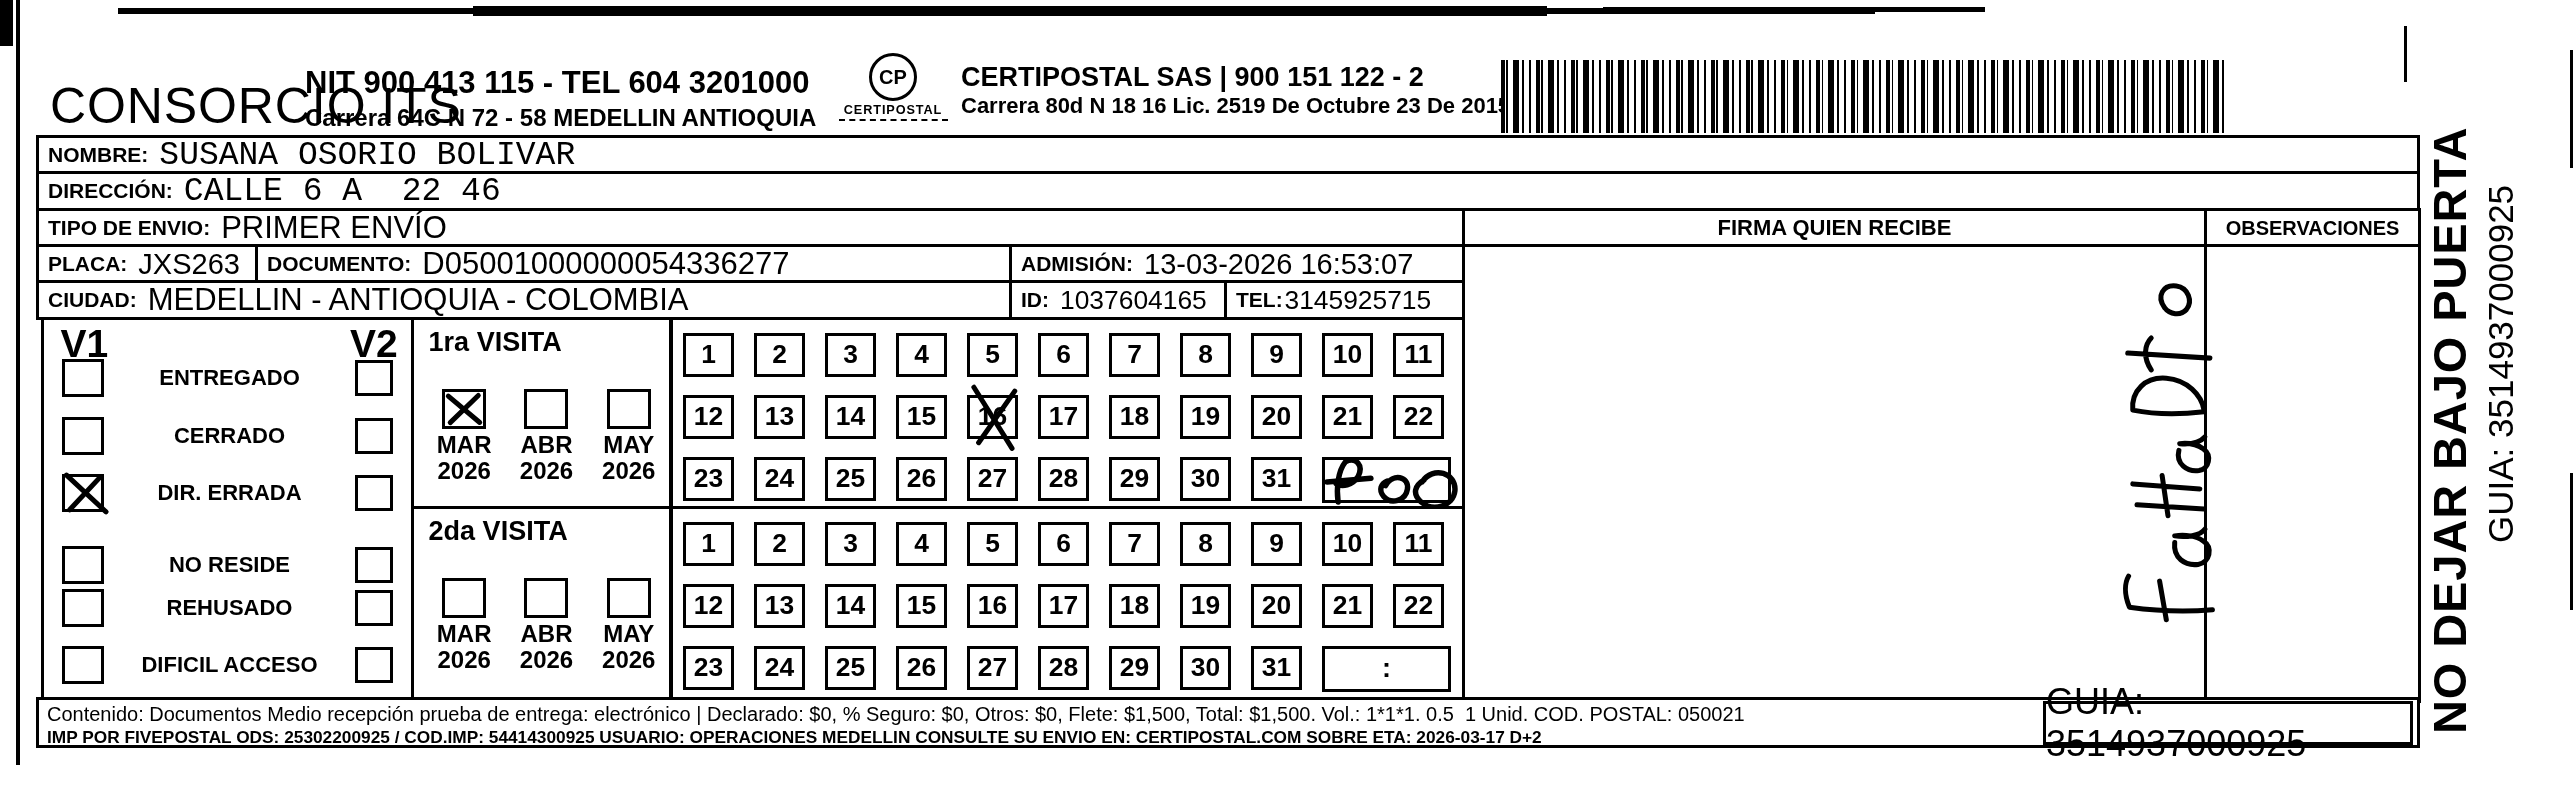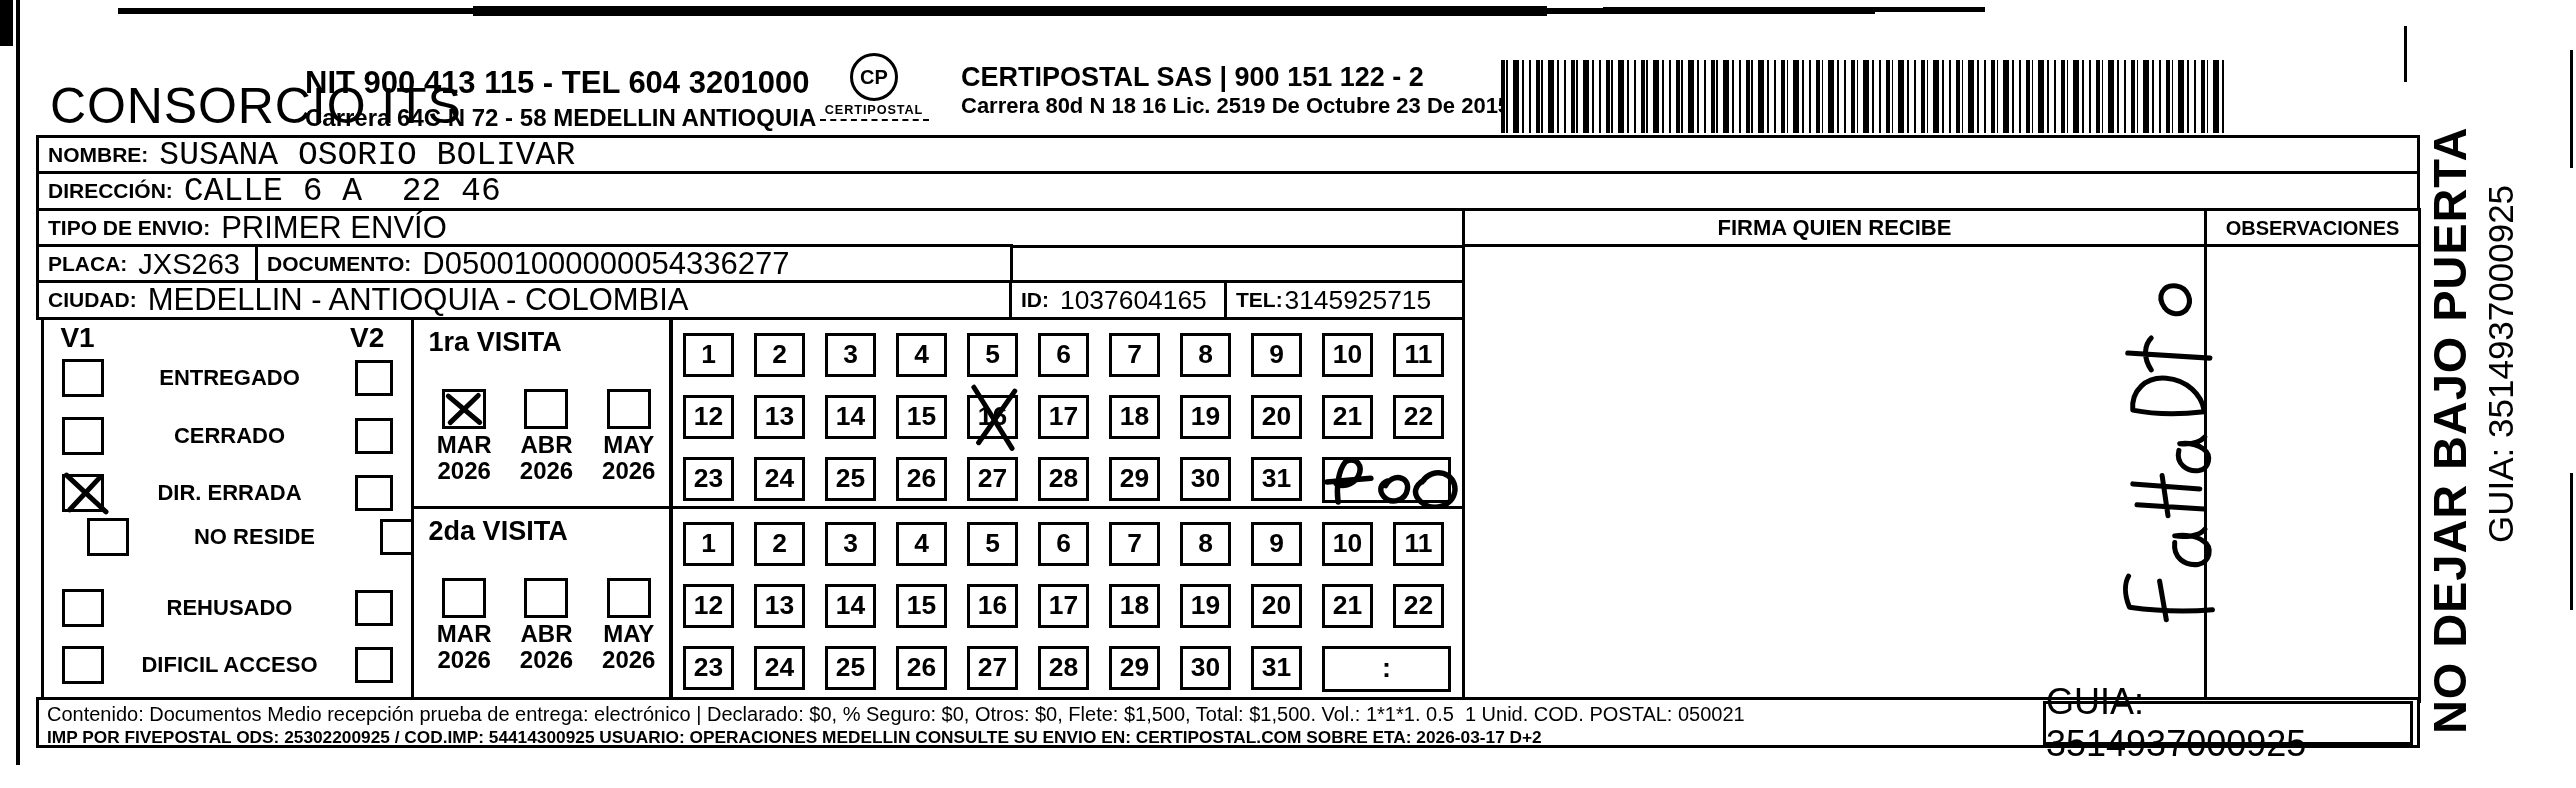--- a/index.html
+++ b/index.html
@@ -27,21 +27,21 @@
      #000 12px 18px,#fff 18px 21px,#000 21px 23px,#fff 23px 28px,#000 28px 30px,#fff 30px 35px);}
 
   
   .frow{display:flex;align-items:center;gap:11px;padding-left:9px;overflow:hidden;white-space:pre;}
   .flabel{font-weight:bold;font-size:21px;flex:0 0 auto;}
   .fval{font-size:31px;}
   .fval.big{font-size:33px;font-family:Liberation Mono, monospace;}
   .hdrbar{display:flex;align-items:center;justify-content:center;font-weight:bold;font-size:22px;}
 
   
-  .vhead{position:absolute;font-size:28px;font-weight:bold;}
+  .vhead{position:absolute;font-size:39px;font-weight:bold;}
   .status-row{position:absolute;left:0;width:100%;height:44px;display:flex;align-items:center;}
   .status-label{flex:1;text-align:center;font-weight:bold;font-size:22px;}
   .cbox{width:42px;height:38px;border:3.6px solid #000;box-sizing:border-box;position:relative;flex:0 0 auto;}
   .cbox.ml{margin-left:18px;} .cbox.mr{margin-right:18px;}
 
   
   .xmark::before,.xmark::after{content:"";position:absolute;left:50%;top:50%;height:4.6px;background:#000;border-radius:2.7px;}
   .xmark::before{width:120%;transform:translate(-50%,-50%) rotate(40deg);}
   .xmark::after{width:115%;transform:translate(-50%,-50%) rotate(-44deg);}
   .xmark-big::before{width:165%;transform:translate(-44%,-40%) rotate(43deg);}
@@ -91,21 +91,21 @@
   <div class="artifact" style="left:0;top:0;width:12.7px;height:46px;"></div>
   <div class="artifact" style="left:2404px;top:25.5px;width:2.7px;height:56px;"></div>
   <div class="artifact" style="left:2570px;top:50px;width:2.7px;height:118px;"></div>
   <div class="artifact" style="left:2570px;top:473px;width:2.7px;height:137px;"></div>
 
   <div class="abs company" style="left:50px;top:77px;">CONSORCIO ITS</div>
   <div class="abs hblock" style="left:305px;top:64px;">
     <div class="l1">NIT 900 413 115 - TEL 604 3201000</div>
     <div class="l2">Carrera 64C N 72 - 58 MEDELLIN ANTIOQUIA</div>
   </div>
-  <div class="abs" style="left:815px;top:53px;width:118px;">
+  <div class="abs" style="left:834px;top:53px;width:118px;">
     <div class="logo-circle">
       <span>CP</span>
     </div>
     <div class="logo-name">CERTIPOSTAL</div>
     <div class="logo-tag"></div>
   </div>
   <div class="abs pblock" style="left:961px;top:62px;">
     <div class="l1">CERTIPOSTAL SAS | 900 151 122 - 2</div>
     <div class="l2">Carrera 80d N 18 16  Lic. 2519 De Octubre 23 De 2015</div>
   </div>
@@ -127,20 +127,24 @@
   <div class="box hdrbar" style="left:2204px;top:208px;width:217px;height:40px;font-size:20px;">OBSERVACIONES</div>
 
   <div class="box frow" style="left:36px;top:244px;width:222px;height:40px;">
     <span class="flabel">PLACA:</span>
     <span class="fval" style="font-size:29px;">JXS263</span>
   </div>
   <div class="box frow" style="left:255px;top:244px;width:758px;height:40px;">
     <span class="flabel">DOCUMENTO:</span>
     <span class="fval">D05001000000054336277</span>
   </div>
+  <div class="box frow" style="left:1009px;top:244px;width:457px;height:40px;">
+    <span class="flabel">ADMISIÓN:</span>
+    <span class="fval" style="font-size:29px;">13-03-2026 16:53:07</span>
+  </div>
   <div class="box frow" style="left:36px;top:280px;width:976px;height:40px;">
     <span class="flabel">CIUDAD:</span>
     <span class="fval">MEDELLIN - ANTIOQUIA - COLOMBIA</span>
   </div>
   <div class="box frow" style="left:1009px;top:280px;width:219px;height:40px;">
     <span class="flabel">ID:</span>
     <span class="fval" style="font-size:26.4px;">1037604165</span>
   </div>
   <div class="box frow" style="left:1224px;top:280px;width:242px;height:40px;gap:1.8px;">
     <span class="flabel">TEL:</span>
@@ -159,21 +163,21 @@
         <div class="status-row" style="top: 94px;">
           <div class="cbox ml"></div>
           <div class="status-label">CERRADO</div>
           <div class="cbox mr" style="width: 38px; height: 36px;"></div>
         </div>
         <div class="status-row" style="top: 151px;">
           <div class="cbox ml xmark xmark-big"></div>
           <div class="status-label">DIR. ERRADA</div>
           <div class="cbox mr" style="width: 38px; height: 36px;"></div>
         </div>
-        <div class="status-row" style="top: 195px; padding-left: 25px;">
+        <div class="status-row" style="top: 223px;">
           <div class="cbox ml"></div>
           <div class="status-label">NO RESIDE</div>
           <div class="cbox mr" style="width: 38px; height: 36px;"></div>
         </div>
         <div class="status-row" style="top: 266px;">
           <div class="cbox ml"></div>
           <div class="status-label">REHUSADO</div>
           <div class="cbox mr" style="width: 38px; height: 36px;"></div>
         </div>
         <div class="status-row" style="top: 323px;">

